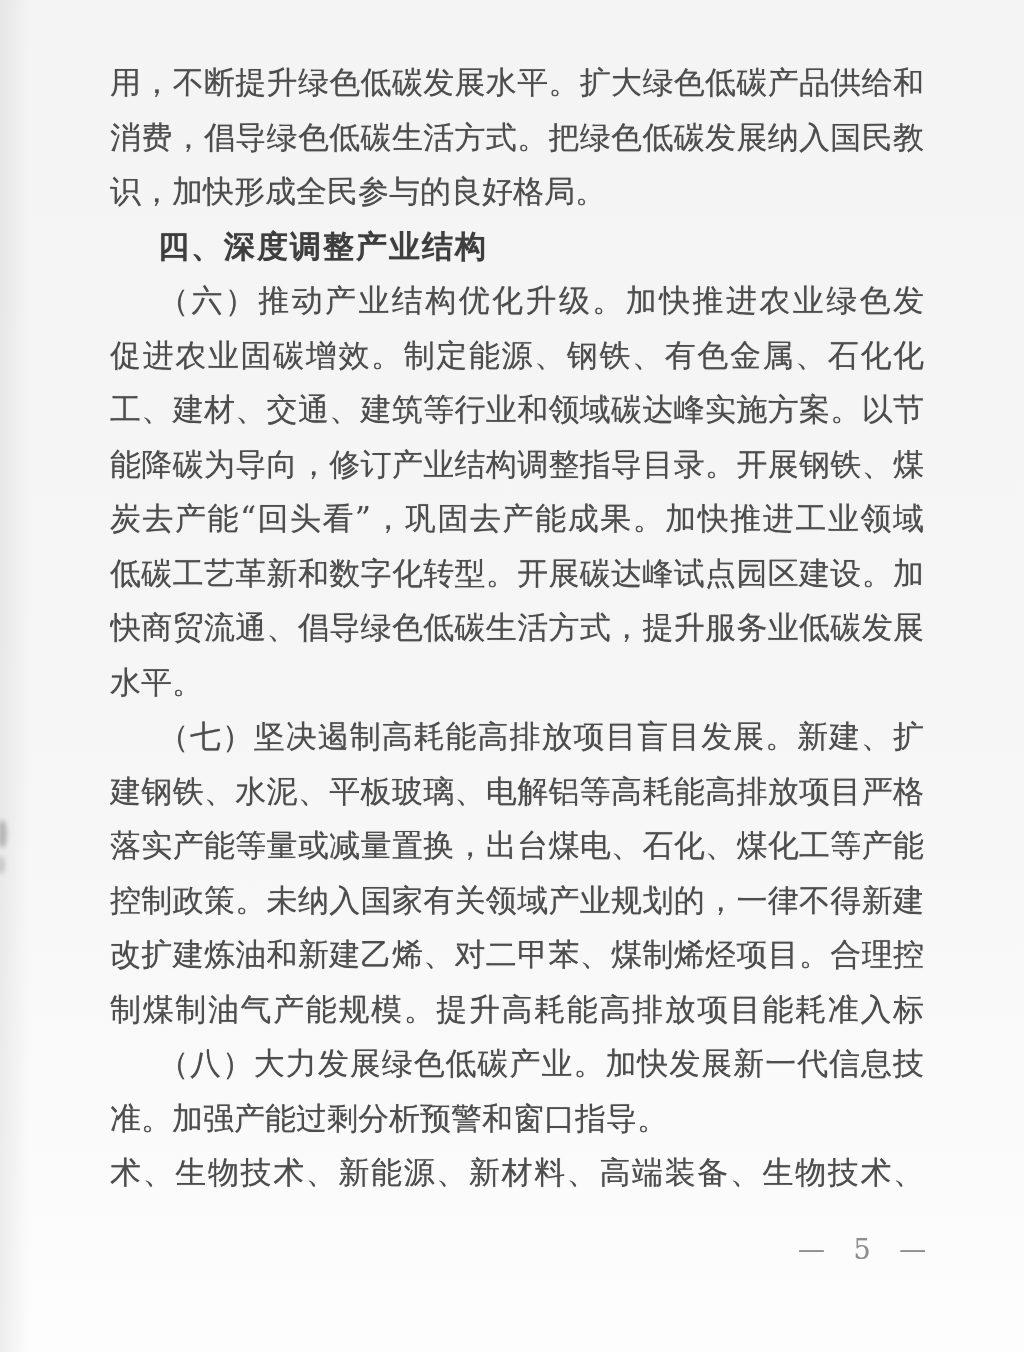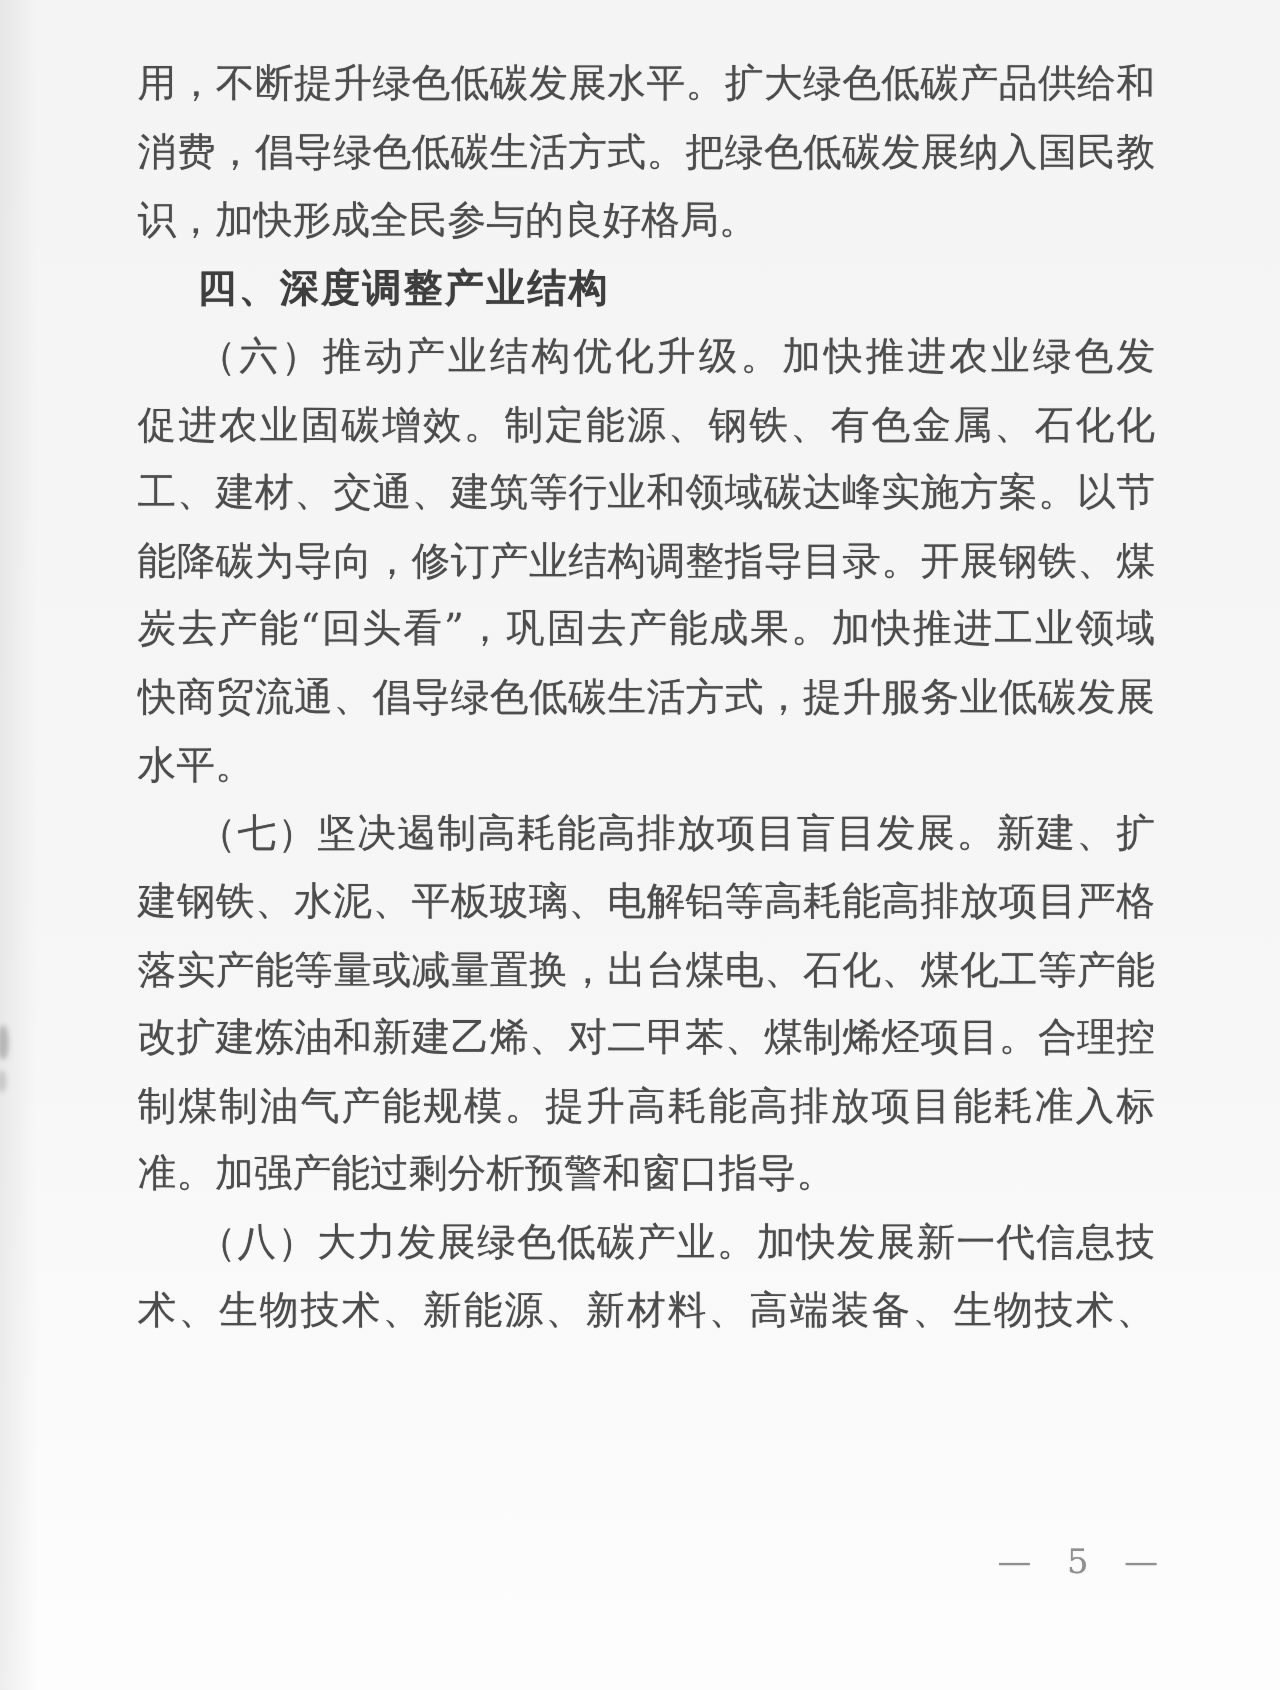--- a/index.html
+++ b/index.html
@@ -46,21 +46,21 @@
     top: 856px;
     width: 7px;
     height: 18px;
     background: rgba(110,110,110,0.28);
     border-radius: 50%;
     filter: blur(2px);
   }
   .text-block {
     position: absolute;
     left: 110px;
-    top: 40px;
+    top: 55px;
     width: 814px;
     font-size: 31px;
     color: #4d4d4d;
     text-shadow: 0 0 0.7px rgba(75,75,75,0.6);
     filter: blur(0.25px);
   }
   .line {
     height: 54.5px;
     line-height: 54.5px;
     text-align: justify;
@@ -110,26 +110,28 @@
   <div class="text-block">
     <div class="line">用，不断提升绿色低碳发展水平。扩大绿色低碳产品供给和</div>
     <div class="line">消费，倡导绿色低碳生活方式。把绿色低碳发展纳入国民教</div>
     <div class="line short">识，加快形成全民参与的良好格局。</div>
     <div class="line heading">四、深度调整产业结构</div>
     <div class="line indent">（六）推动产业结构优化升级。加快推进农业绿色发展，</div>
     <div class="line">促进农业固碳增效。制定能源、钢铁、有色金属、石化化</div>
     <div class="line">工、建材、交通、建筑等行业和领域碳达峰实施方案。以节</div>
     <div class="line">能降碳为导向，修订产业结构调整指导目录。开展钢铁、煤</div>
     <div class="line">炭去产能“回头看”，巩固去产能成果。加快推进工业领域</div>
+    <div class="line">低碳工艺革新和数字化转型。开展碳达峰试点园区建设。加</div>
     <div class="line">快商贸流通、倡导绿色低碳生活方式，提升服务业低碳发展</div>
     <div class="line short">水平。</div>
     <div class="line indent">（七）坚决遏制高耗能高排放项目盲目发展。新建、扩</div>
     <div class="line">建钢铁、水泥、平板玻璃、电解铝等高耗能高排放项目严格</div>
     <div class="line">落实产能等量或减量置换，出台煤电、石化、煤化工等产能</div>
+    <div class="line">控制政策。未纳入国家有关领域产业规划的，一律不得新建</div>
     <div class="line">改扩建炼油和新建乙烯、对二甲苯、煤制烯烃项目。合理控</div>
     <div class="line">制煤制油气产能规模。提升高耗能高排放项目能耗准入标</div>
+    <div class="line indent">（八）大力发展绿色低碳产业。加快发展新一代信息技</div>
     <div class="line short">准。加强产能过剩分析预警和窗口指导。</div>
-    <div class="line indent">（八）大力发展绿色低碳产业。加快发展新一代信息技</div>
     <div class="line">术、生物技术、新能源、新材料、高端装备、生物技术、</div>
   </div>
 
   <div class="page-number">— 5 —</div>
 </div>
 
 </body></html>

